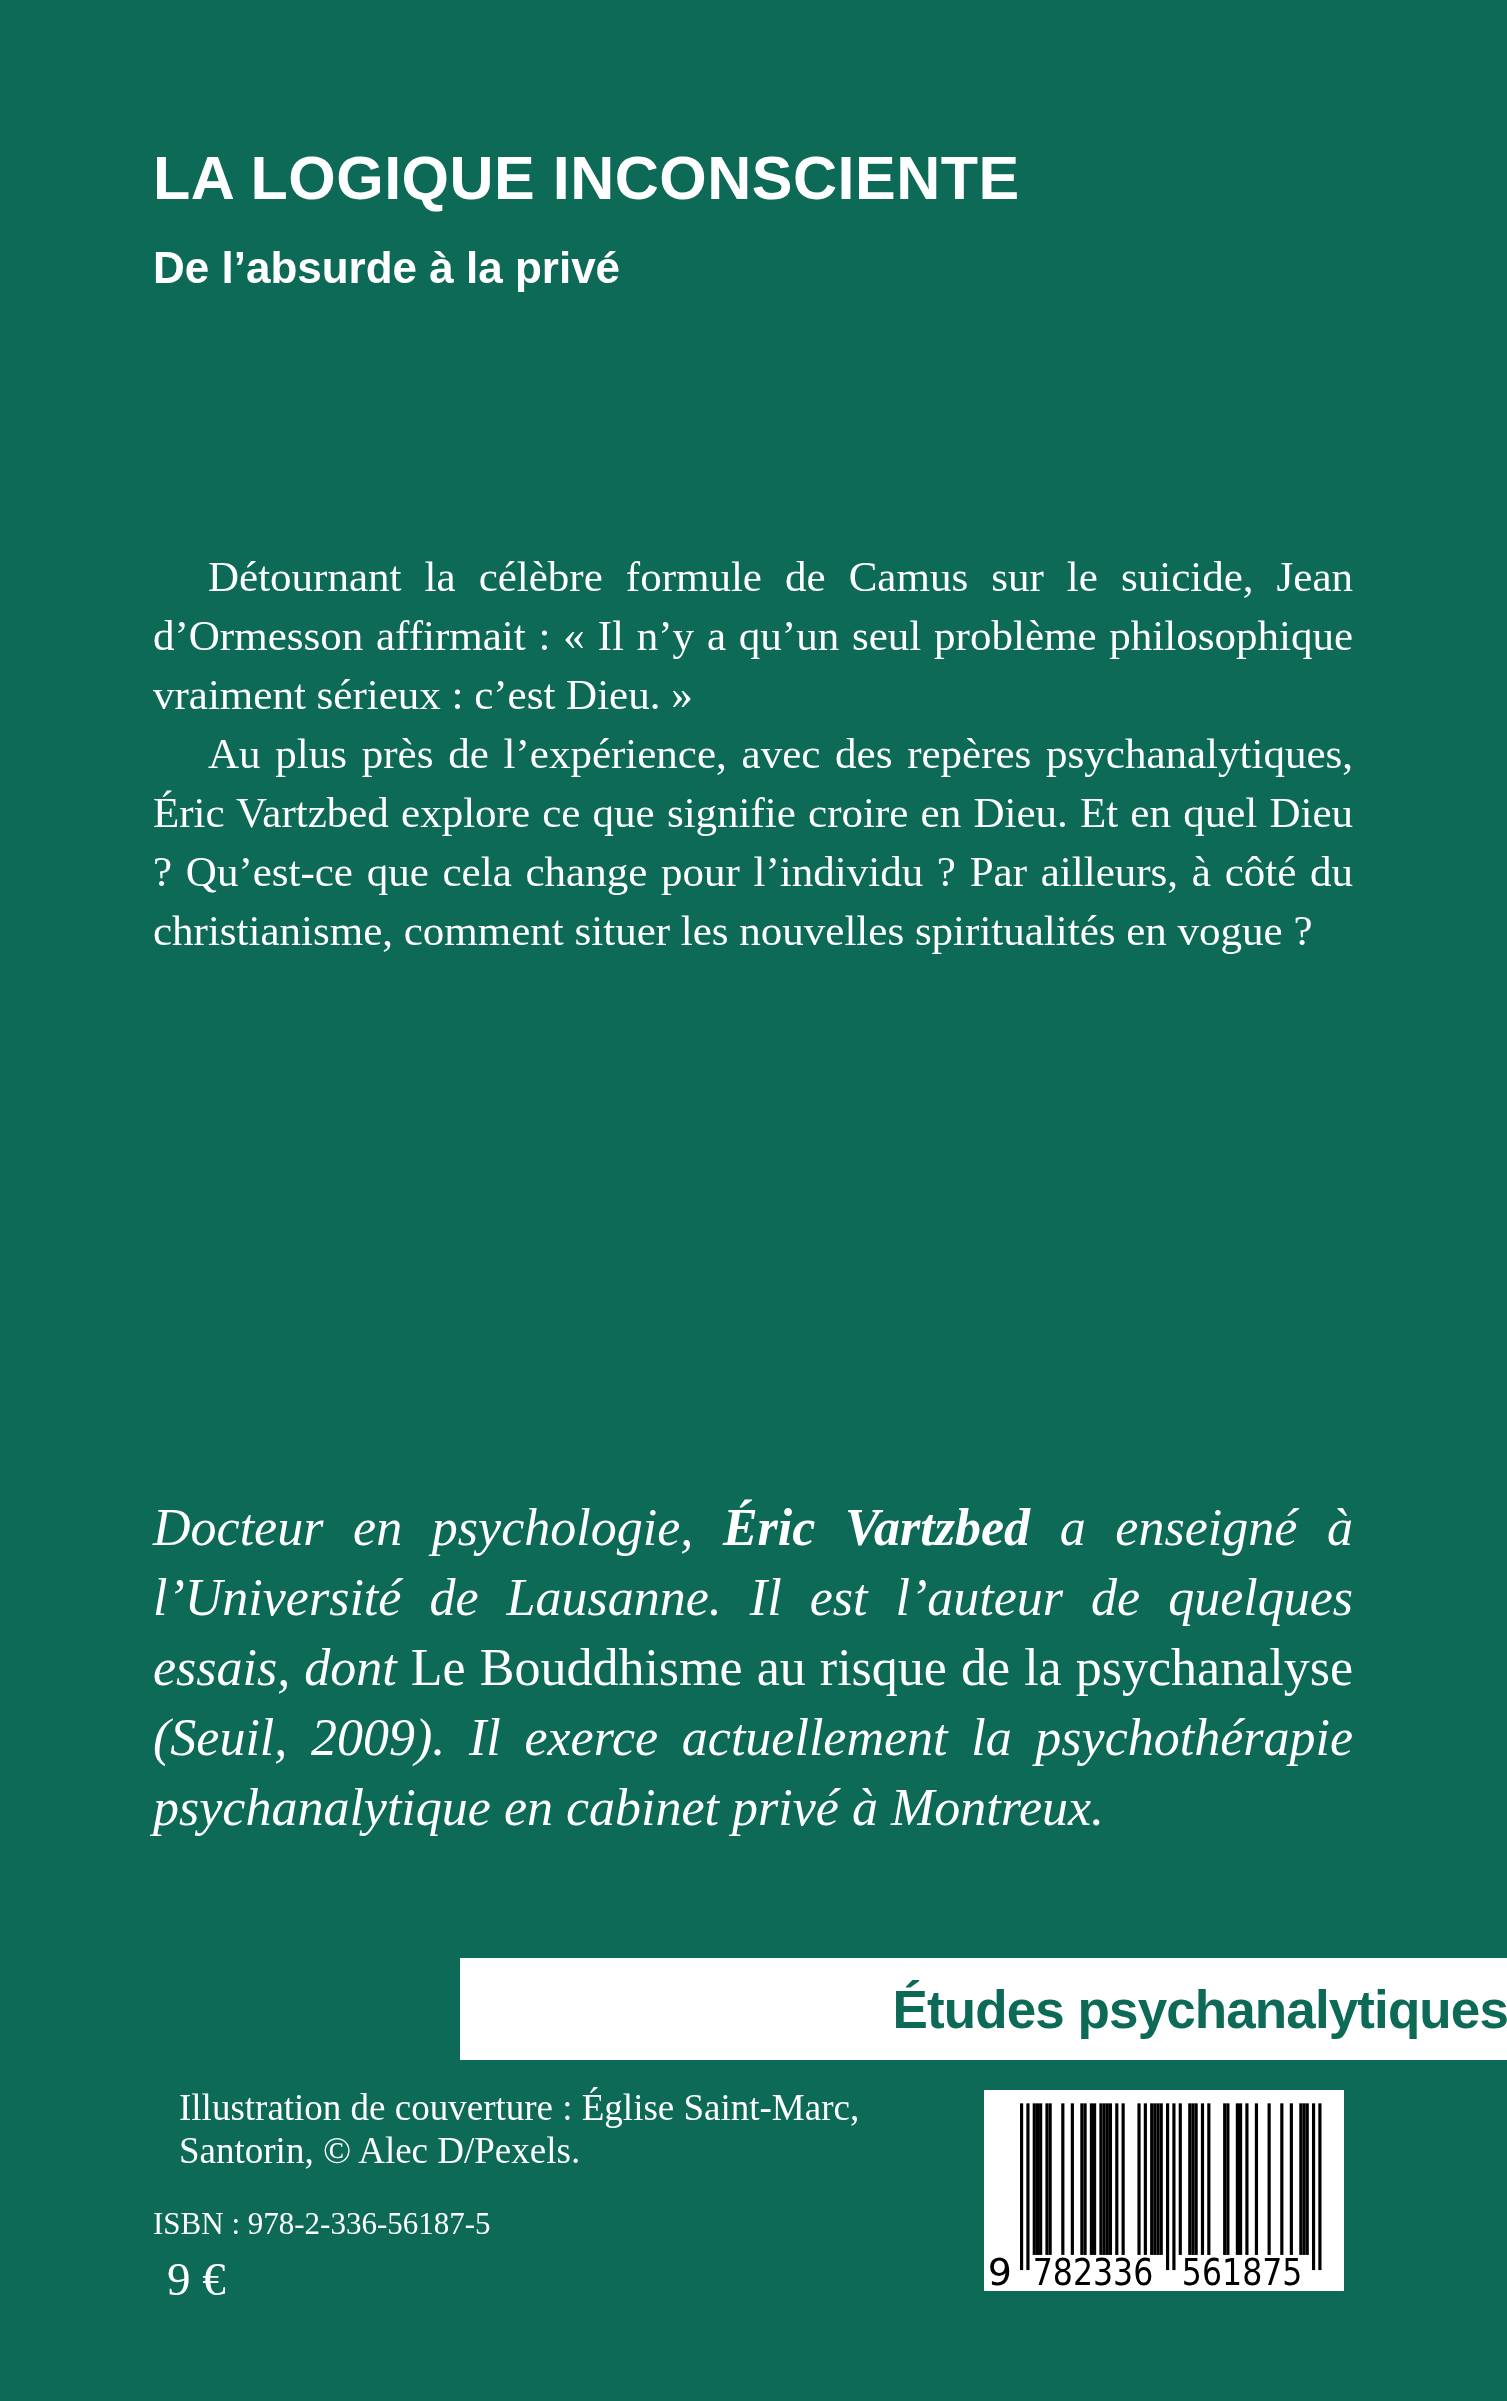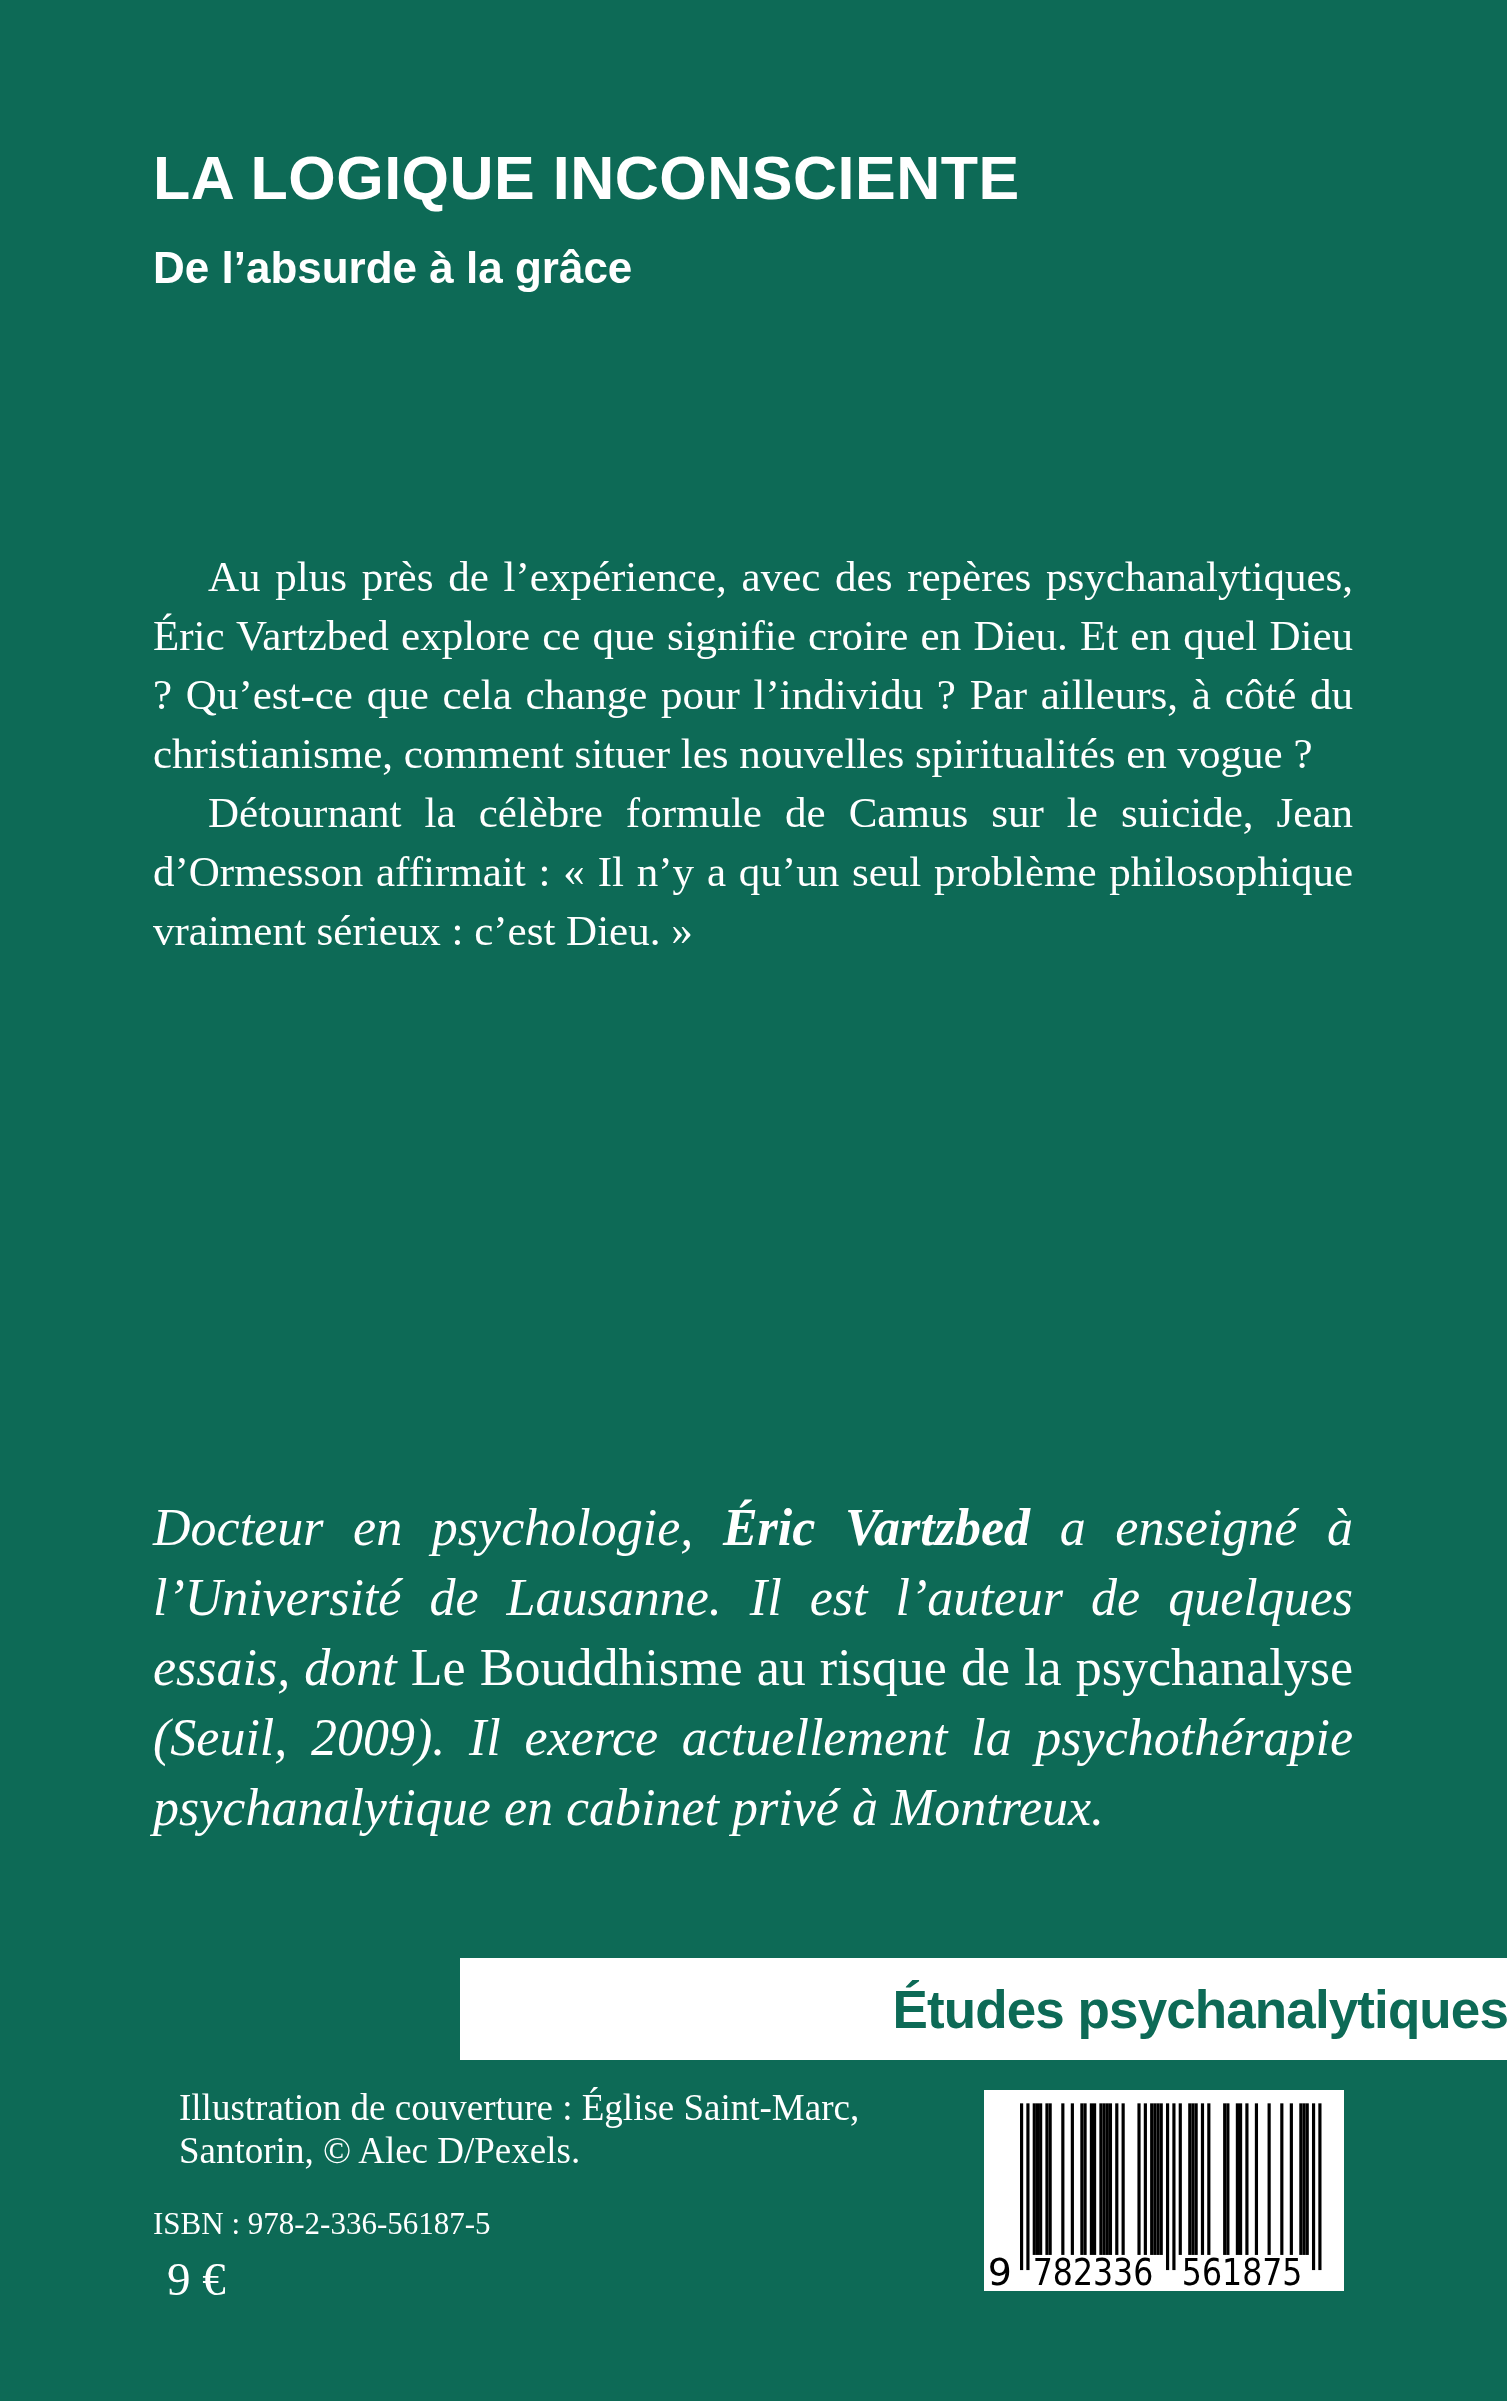--- a/index.html
+++ b/index.html
@@ -136,26 +136,26 @@
     fill: #000000;
   }
 </style>
 </head>
 <body>
 
 <div class="page">
 
   <header class="title-block">
     <div class="title-line">LA LOGIQUE INCONSCIENTE</div>
-    <div class="subtitle">De l’absurde à la grâce</div>
+    <div class="subtitle">De l’absurde à la privé</div>
   </header>
 
   <section class="synopsis">
+    <p>Détournant la célèbre formule de Camus sur le suicide, Jean d’Ormesson affirmait : « Il n’y a qu’un seul problème philosophique vraiment sérieux : c’est Dieu. »</p>
     <p>Au plus près de l’expérience, avec des repères psychanalytiques, Éric Vartzbed explore ce que signifie croire en Dieu. Et en quel Dieu ? Qu’est-ce que cela change pour l’individu ? Par ailleurs, à côté du christianisme, comment situer les nouvelles spiritualités en vogue ?</p>
-    <p>Détournant la célèbre formule de Camus sur le suicide, Jean d’Ormesson affirmait : « Il n’y a qu’un seul problème philosophique vraiment sérieux : c’est Dieu. »</p>
   </section>
 
   <section class="bio">
     <p style="margin:0"><span class="seg-italic">Docteur en psychologie, </span><span class="seg-bold-italic">Éric Vartzbed</span><span class="seg-italic"> a enseigné à l’Université de Lausanne. Il est l’auteur de quelques essais, dont </span><span class="seg-roman">Le Bouddhisme au risque de la psychanalyse</span><span class="seg-italic"> (Seuil, 2009). Il exerce actuellement la psychothérapie psychanalytique en cabinet privé à Montreux.</span></p>
   </section>
 
   <div class="band">
     <span class="band-label">Études psychanalytiques</span>
   </div>
 

